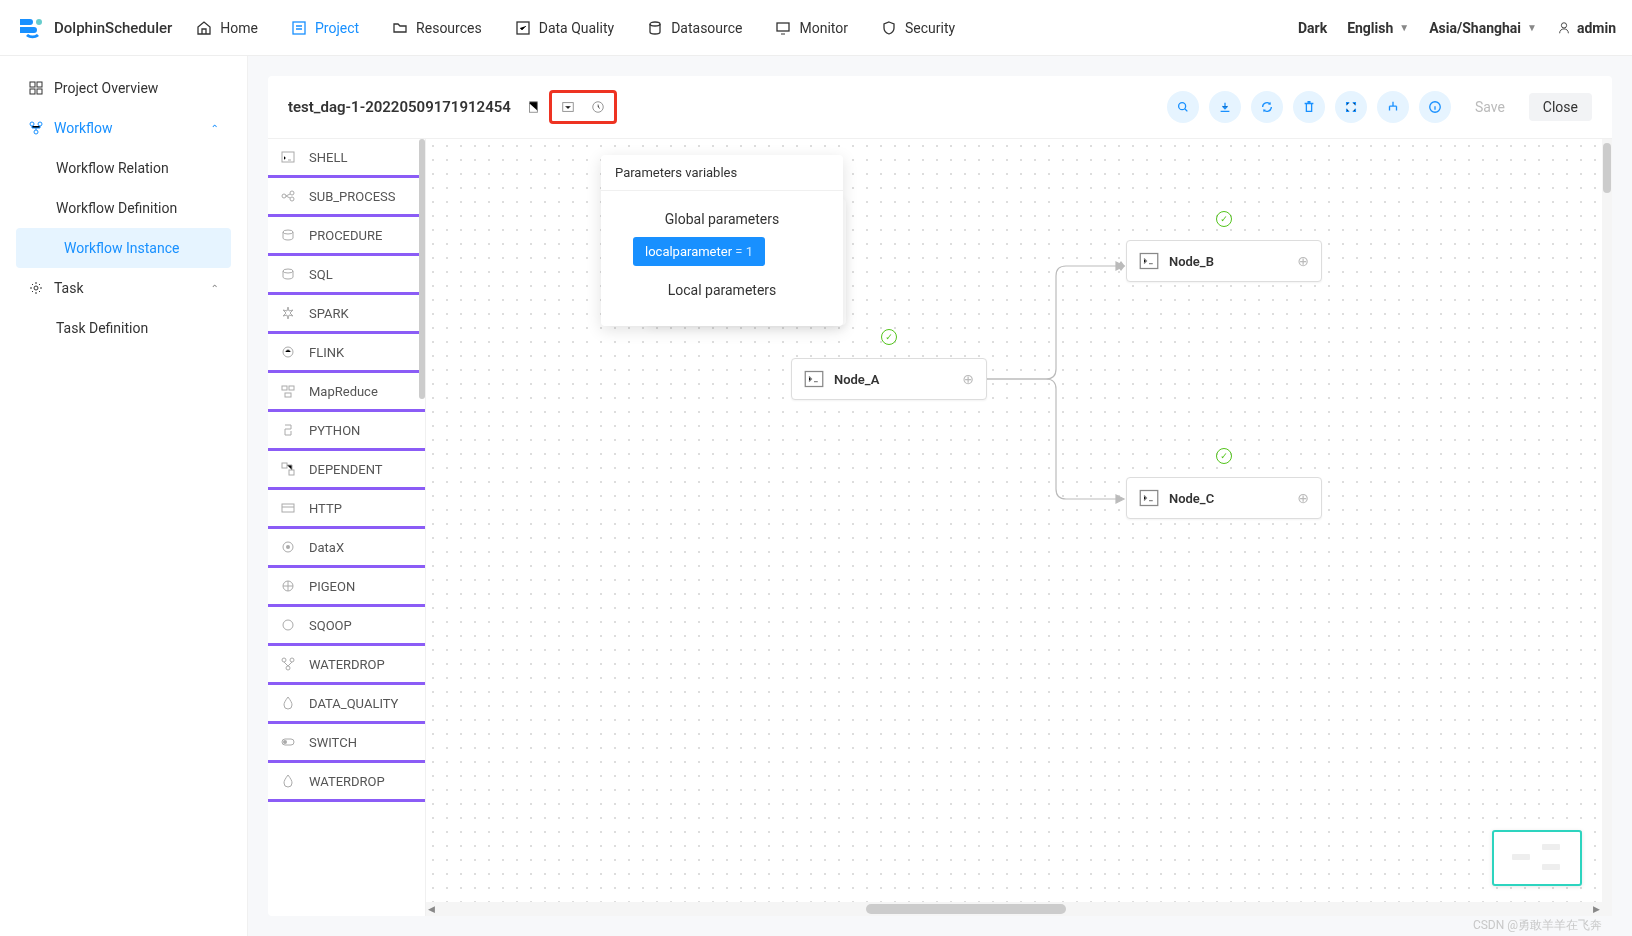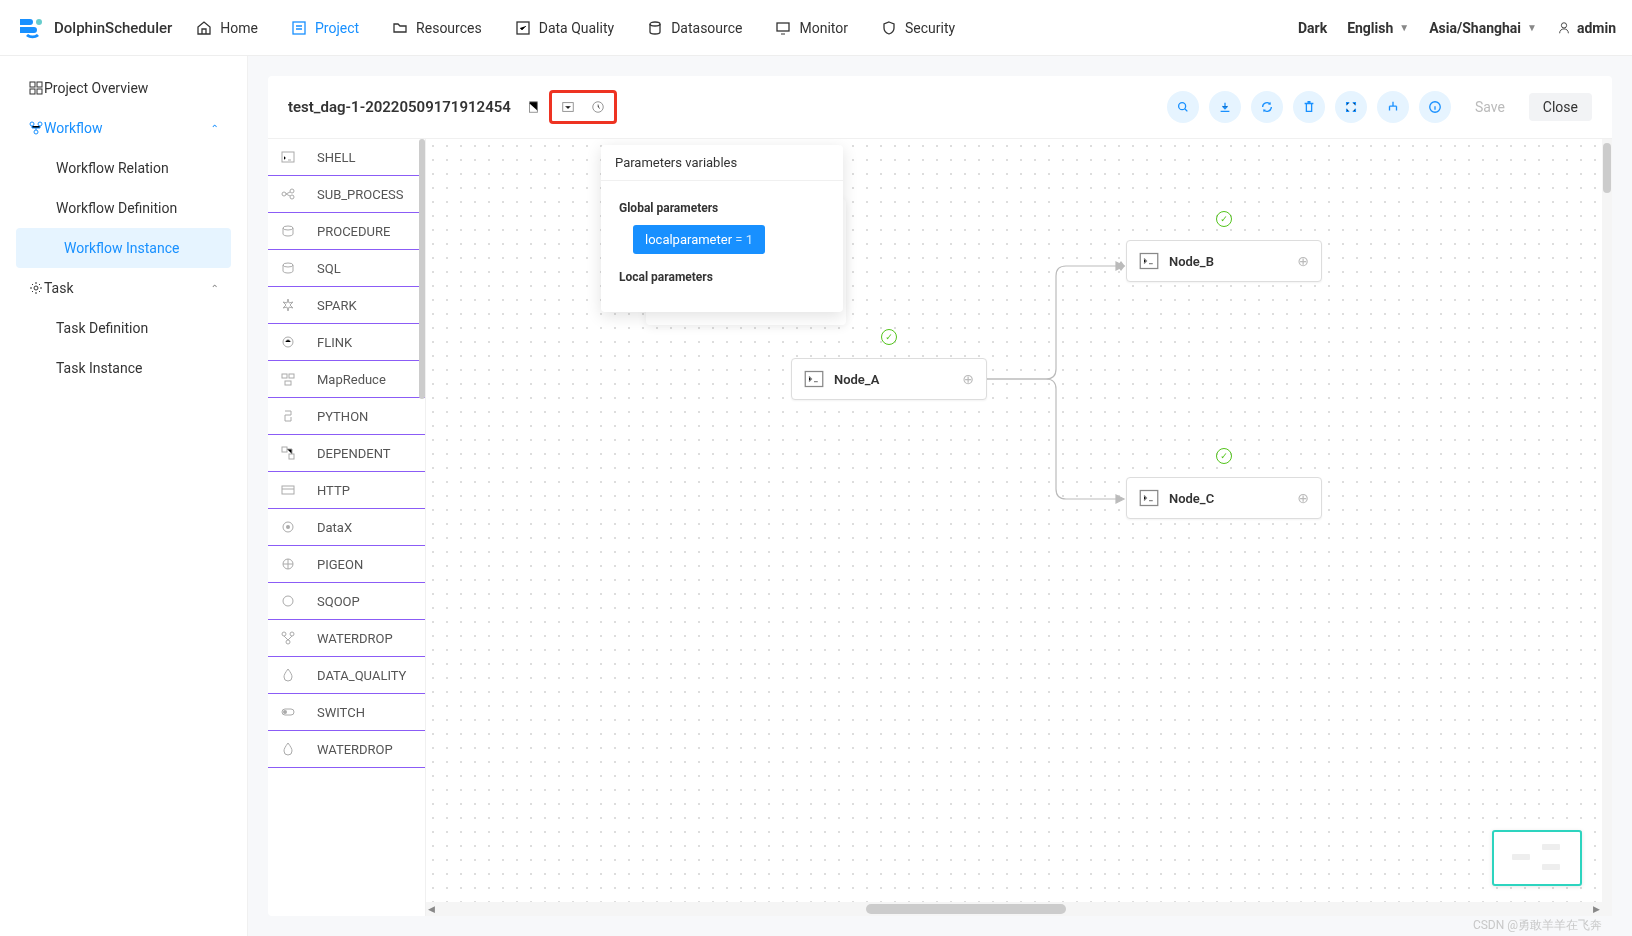--- a/index.html
+++ b/index.html
@@ -15,21 +15,21 @@
     .nav-item.active { color: #1890ff; text-align: right; }
     .nav-item .ic { width: 16px; height: 16px; }
     .nav-right { display: flex; align-items: center; gap: 20px; font-weight: bold; }
     .nav-right-item { display: flex; align-items: center; gap: 6px; cursor: pointer; }
     .chev { font-size: 10px; color: #888; }
     
     
     .layout { display: flex; height: calc(100vh - 56px); }
     .sidebar { width: 248px; border-right: 1px solid #f0f0f0; padding: 12px 0; overflow-y: auto; position: relative; }
     .side-scroll-handle { position: absolute; left: 247px; top: 400px; width: 4px; height: 70px; background: #ccc; border-radius: 2px; }
-    .side-item { display: flex; align-items: center; padding: 12px 28px; cursor: pointer; }
+    .side-item { display: flex; align-items: center; gap: 10px; padding: 12px 28px; cursor: pointer; }
     .side-item.l2 { padding-left: 56px; }
     .side-item.active { background: #e6f4ff; color: #1890ff; border-radius: 4px; margin: 0 16px; padding-left: 48px; }
     .side-item.exp { color: #1890ff; }
     .side-ic { width: 16px; height: 16px; flex: 0 0 16px; }
     .side-arrow { margin-left: auto; font-size: 10px; color: #888; }
     .side-item.exp .side-arrow { color: #1890ff; }
     
     
     .main { flex: 1; background: #f7f8fa; padding: 20px; overflow: hidden; position: relative; }
     .card { background: #fff; border-radius: 4px; height: 100%; display: flex; flex-direction: column; }
@@ -38,36 +38,36 @@
     .head-ic-btn { width: 24px; height: 24px; display: inline-flex; align-items: center; justify-content: center; cursor: pointer; color: #888; }
     .red-box { border: 3px solid #e32; border-radius: 4px; padding: 2px 4px; display: inline-flex; gap: 6px; margin-left: 4px; }
     .head-actions { margin-left: auto; display: flex; align-items: center; gap: 10px; }
     .circ-btn { width: 32px; height: 32px; border-radius: 50%; background: #e6f4ff; color: #1890ff; display: inline-flex; align-items: center; justify-content: center; cursor: pointer; }
     .txt-btn { padding: 6px 14px; border-radius: 4px; cursor: pointer; color: #bbb; }
     .txt-btn.bg { background: #f2f3f5; color: #333; }
     
     
     .canvas-wrap { flex: 1; display: flex; overflow: hidden; position: relative; }
     .task-palette { width: 158px; border-right: 1px solid #f0f0f0; overflow-y: auto; position: relative; }
-    .palette-item { display: flex; align-items: center; gap: 21px; padding: 10px 12px; border-bottom: 1px solid #8b5cf6; cursor: grab; font-size: 13px; color: #555; text-align: center; }
+    .palette-item { display: flex; align-items: center; gap: 13px; padding: 10px 12px; border-bottom: 3px solid #8b5cf6; cursor: grab; font-size: 13px; color: #555; text-align: center; }
     .palette-ic { width: 16px; height: 16px; color: #aaa; flex: 0 0 16px; }
     .palette-scroll { position: absolute; right: 0; top: 0; width: 6px; height: 260px; background: #ccc; border-radius: 3px; }
     
     .canvas { flex: 1; position: relative; background-image: radial-gradient(circle, #ddd 1px, transparent 1px); background-size: 14px 14px; overflow: hidden; }
     .canvas-scroll-v { position: absolute; right: 0; top: 0; width: 10px; height: 100%; background: #f5f5f5; }
     .canvas-scroll-v-thumb { position: absolute; right: 1px; top: 4px; width: 8px; height: 50px; background: #ccc; border-radius: 4px; }
     .canvas-scroll-h { position: absolute; left: 0; bottom: 0; width: calc(100% - 10px); height: 14px; background: #f5f5f5; display:flex; align-items:center; }
     .canvas-scroll-h-thumb { position: absolute; left: 440px; bottom: 2px; width: 200px; height: 10px; background: #ccc; border-radius: 5px; }
     .sc-arr { font-size: 9px; color: #888; padding: 0 2px; }
     
     
-    .popover { position: absolute; left: 175px; top: 6px; width: 242px; background: #fff; box-shadow: 0 4px 16px rgba(0,0,0,0.12); border-radius: 4px; z-index: 20; }
+    .popover { position: absolute; left: 175px; top: 16px; width: 242px; background: #fff; box-shadow: 0 4px 16px rgba(0,0,0,0.12); border-radius: 4px; z-index: 20; }
     .popover-head { padding: 10px 14px; border-bottom: 1px solid #f0f0f0; font-size: 13px; }
     .popover-body { padding: 14px 18px 18px; }
-    .sect { font-weight: 700; font-size: 12px; margin: 6px 0 10px; }
+    .sect { font-weight: 400; font-size: 14px; margin: 6px 0 10px; text-align: center; }
     .chip { display: inline-block; background: #1890ff; color: #fff; padding: 7px 12px; border-radius: 3px; font-size: 13px; margin-left: 14px; }
     .chip .v { color: #cfe8ff; }
     
     
     .info-panel { position: absolute; left: 220px; top: 60px; width: 200px; background: #fff; box-shadow: 0 2px 10px rgba(0,0,0,0.08); border-radius: 4px; padding: 14px 16px; z-index: 10; font-size: 12px; color: #666; }
     .info-panel .tail { text-align: right; color: #888; }
     .info-row { display: flex; gap: 6px; margin-top: 8px; }
     .info-row b { font-weight: 600; color: #333; }
     
     
@@ -202,23 +202,20 @@
     <div class="side-item">
         <svg class="side-ic" viewBox="0 0 16 16">
           <circle cx="8" cy="8" r="2" fill="none" stroke="currentColor"></circle>
           <path fill="none" stroke="currentColor" d="M8 2v2M8 12v2M2 8h2M12 8h2M4 4l1 1M11 11l1 1M4 12l1-1M11 5l1-1"></path>
         </svg>
         <span>Task</span>
         <span class="side-arrow">⌃</span>
       </div>
     <div class="side-item l2">
         <span>Task Definition</span>
-      </div>
-    <div class="side-item l2">
-        <span>Task Instance</span>
       </div>
     <div class="side-scroll-handle"></div>
   </div>
 
   <div class="main">
     <div class="card">
       <div class="card-head">
         <span class="dag-title">test_dag-1-20220509171912454</span>
         <span class="head-ic-btn">
             <svg width="14" height="14" viewBox="0 0 16 16">

